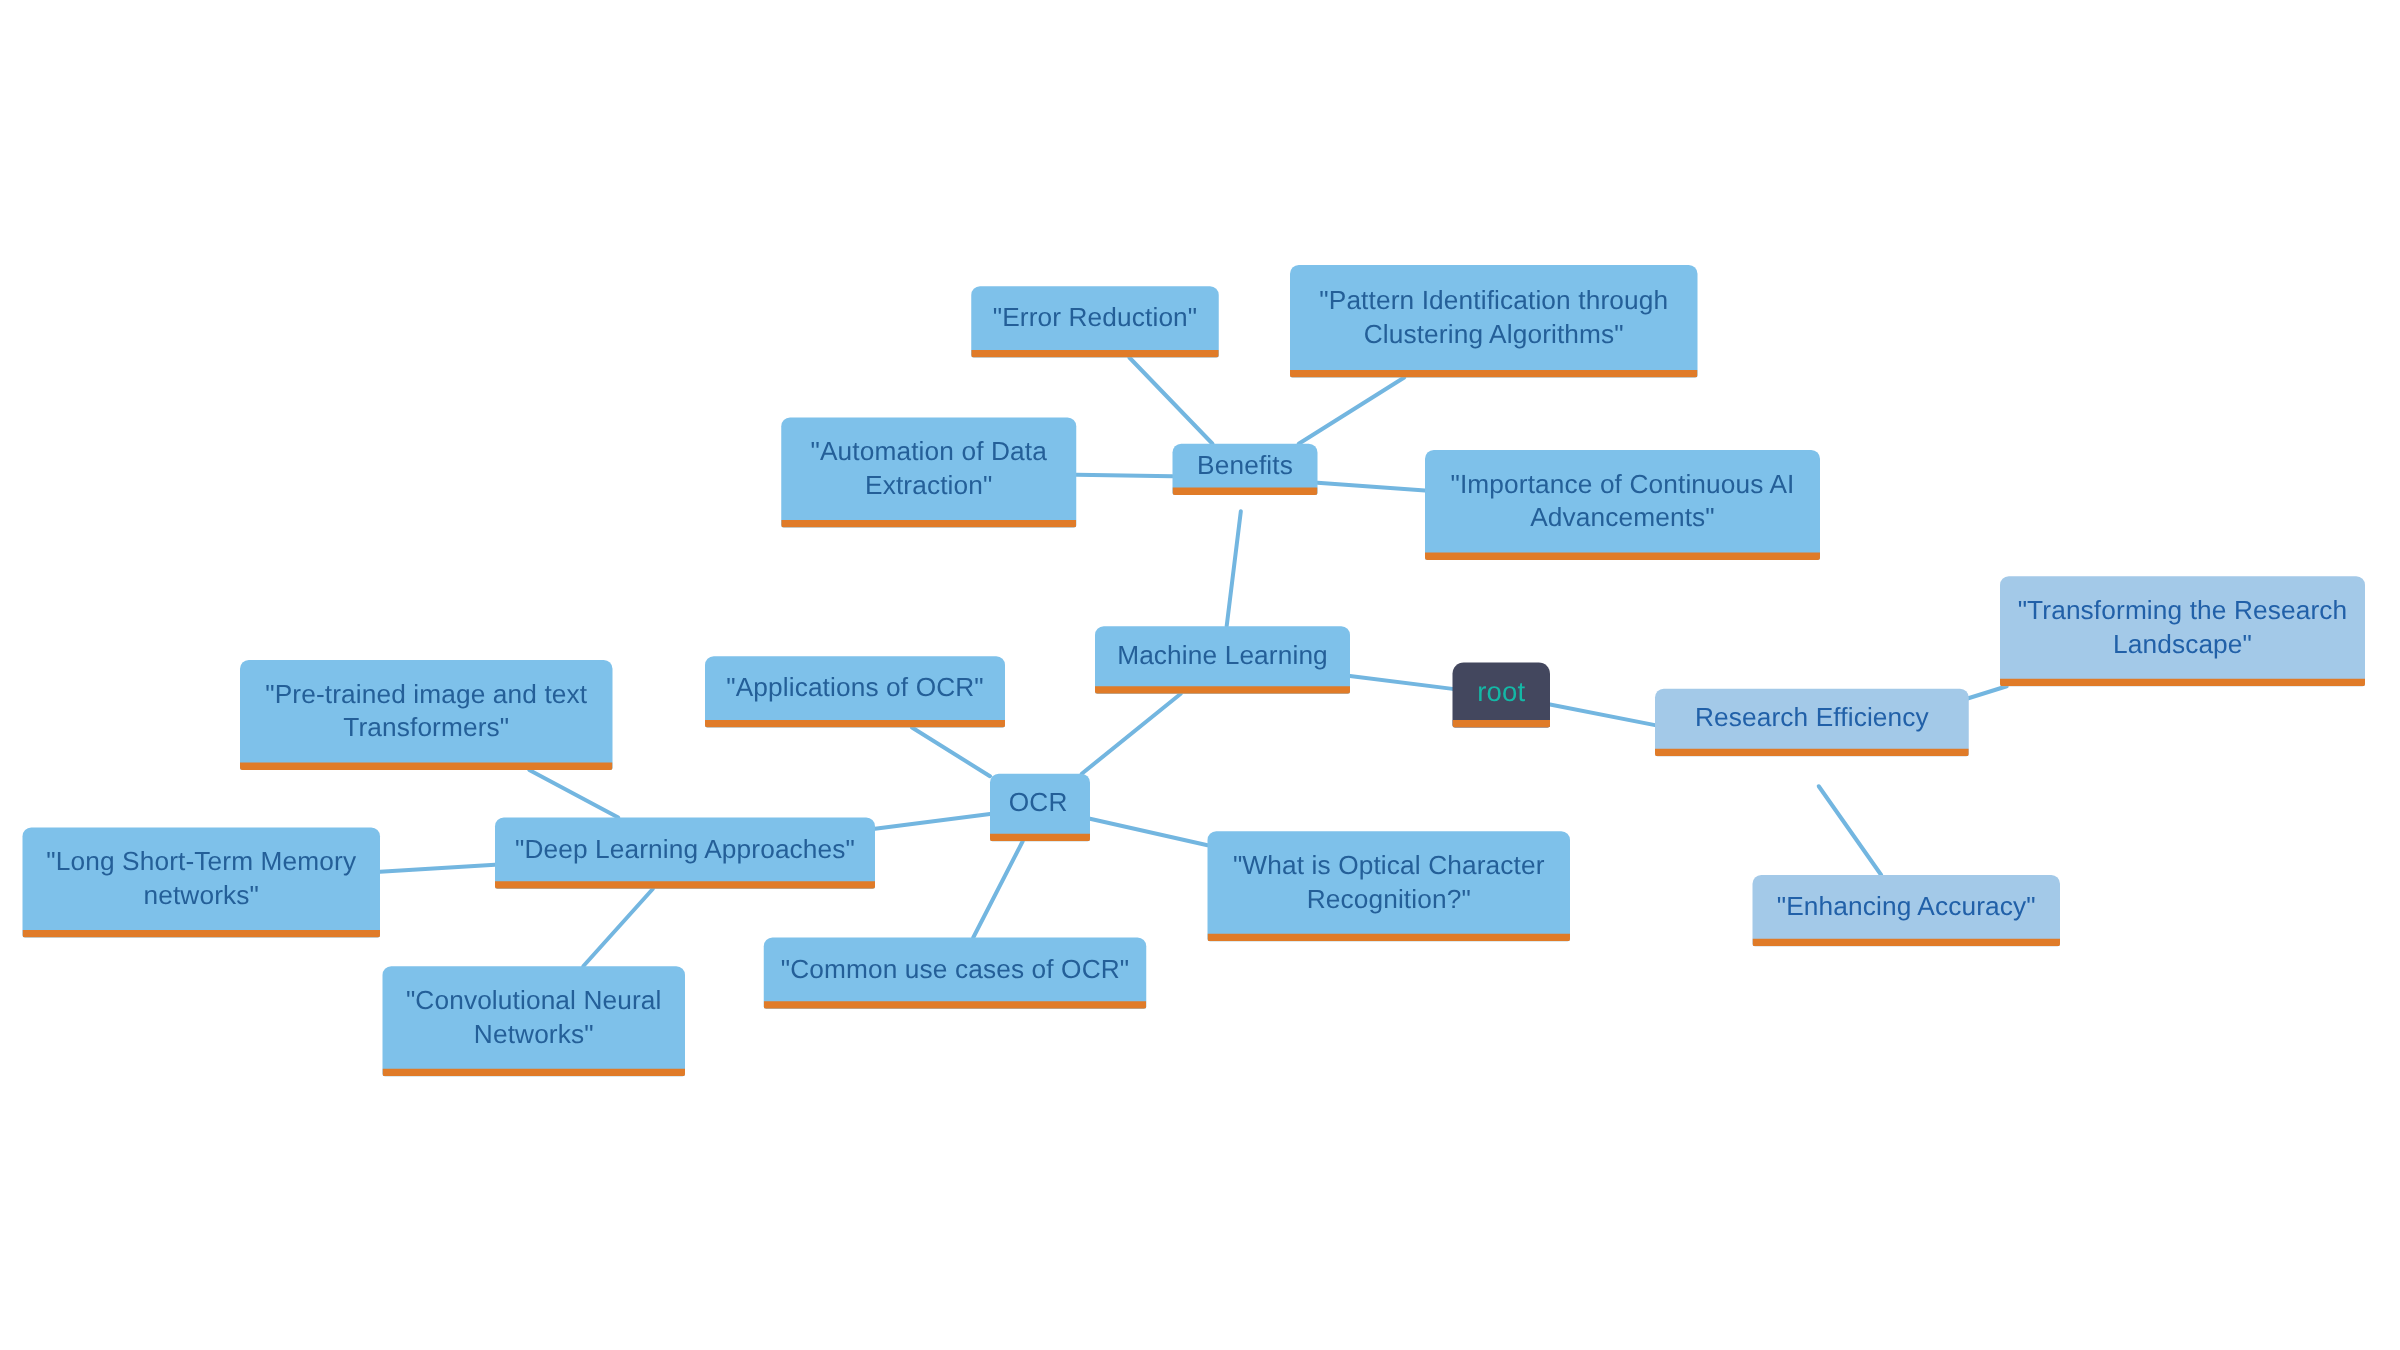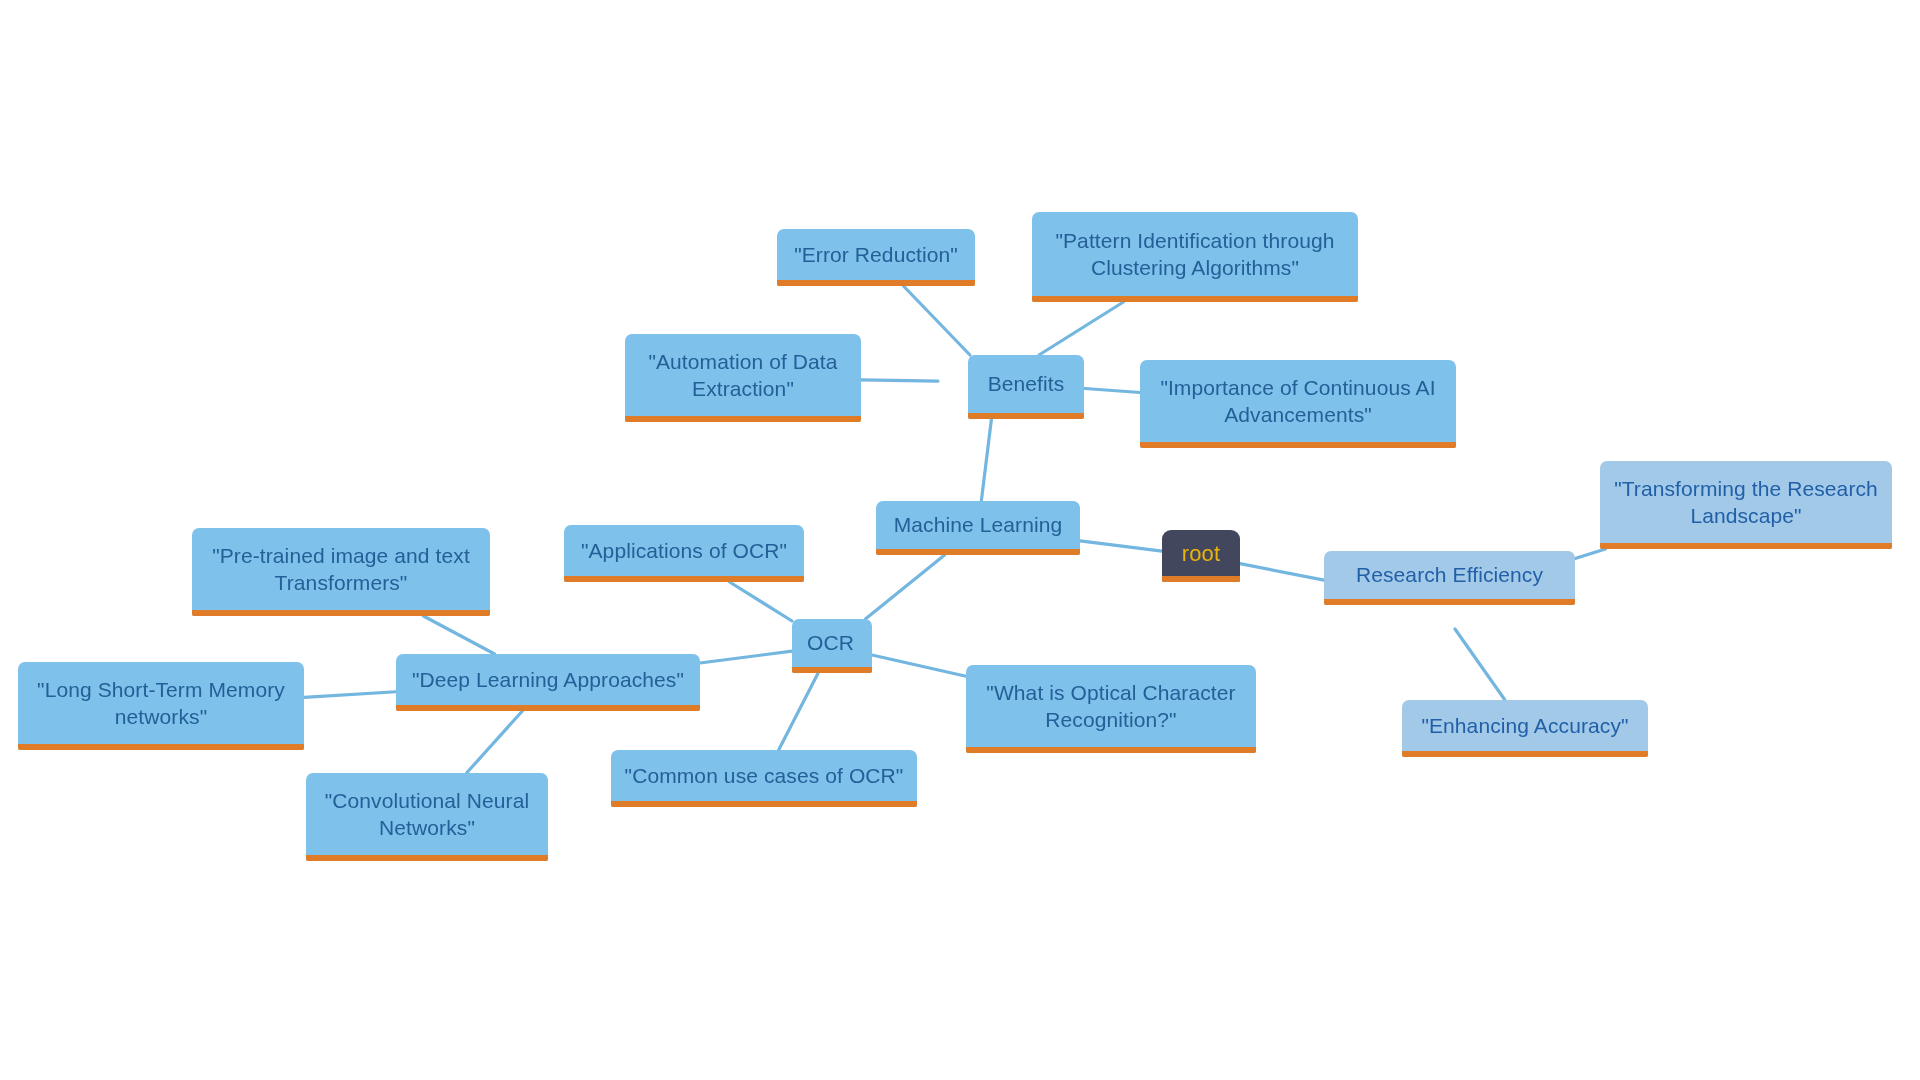--- a/index.html
+++ b/index.html
@@ -74,21 +74,21 @@
     color: #245f98;
     font-size: 21px;
   }
   .mm-node.soft {
     background: #a3c9e8;
     color: #2160a8;
     font-size: 21px;
   }
   .mm-node.root {
     background: #43475e;
-    color: #eab308;
+    color: #14b8a6;
     font-size: 22px;
     border-radius: 9px 9px 2px 2px;
   }
 </style>
 </head>
 <body>
 
 <div id="mindmap-canvas">
   <svg id="edge-layer" viewBox="0 0 1920 1080">
       <line x1="1162" y1="551.103139013453" x2="1080" y2="540.8071748878924" stroke="#73b6e0" stroke-width="3.2" stroke-linecap="round"></line>
@@ -112,21 +112,21 @@
   <div id="node-layer">
       <div class="mm-node root" style="left: 1162px; top: 530px; width: 78px; height: 52px;">
         <span class="mm-label">root</span>
       </div>
       <div class="mm-node branch" style="left: 876px; top: 501px; width: 204px; height: 54px;">
         <span class="mm-label">Machine Learning</span>
       </div>
       <div class="mm-node soft" style="left: 1324px; top: 551px; width: 251px; height: 54px;">
         <span class="mm-label">Research Efficiency</span>
       </div>
-      <div class="mm-node branch" style="left: 968px; top: 355px; width: 116px; height: 64px;">
+      <div class="mm-node branch" style="left: 938px; top: 355px; width: 116px; height: 41px;">
         <span class="mm-label">Benefits</span>
       </div>
       <div class="mm-node branch" style="left: 792px; top: 619px; width: 80px; height: 54px; padding-left: 10px;">
         <span class="mm-label">OCR</span>
       </div>
       <div class="mm-node leaf" style="left: 777px; top: 229px; width: 198px; height: 57px;">
         <span class="mm-label">"Error Reduction"</span>
       </div>
       <div class="mm-node leaf" style="left: 1032px; top: 212px; width: 326px; height: 90px;">
         <span class="mm-label">"Pattern Identification through

